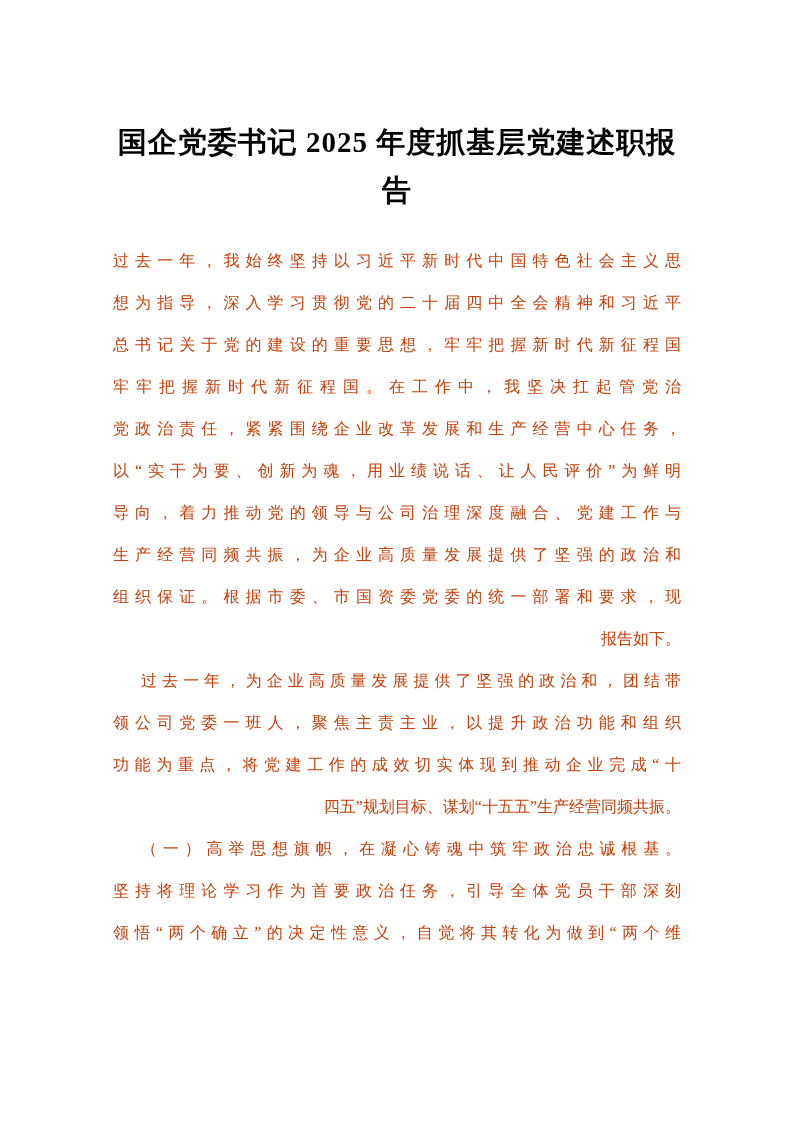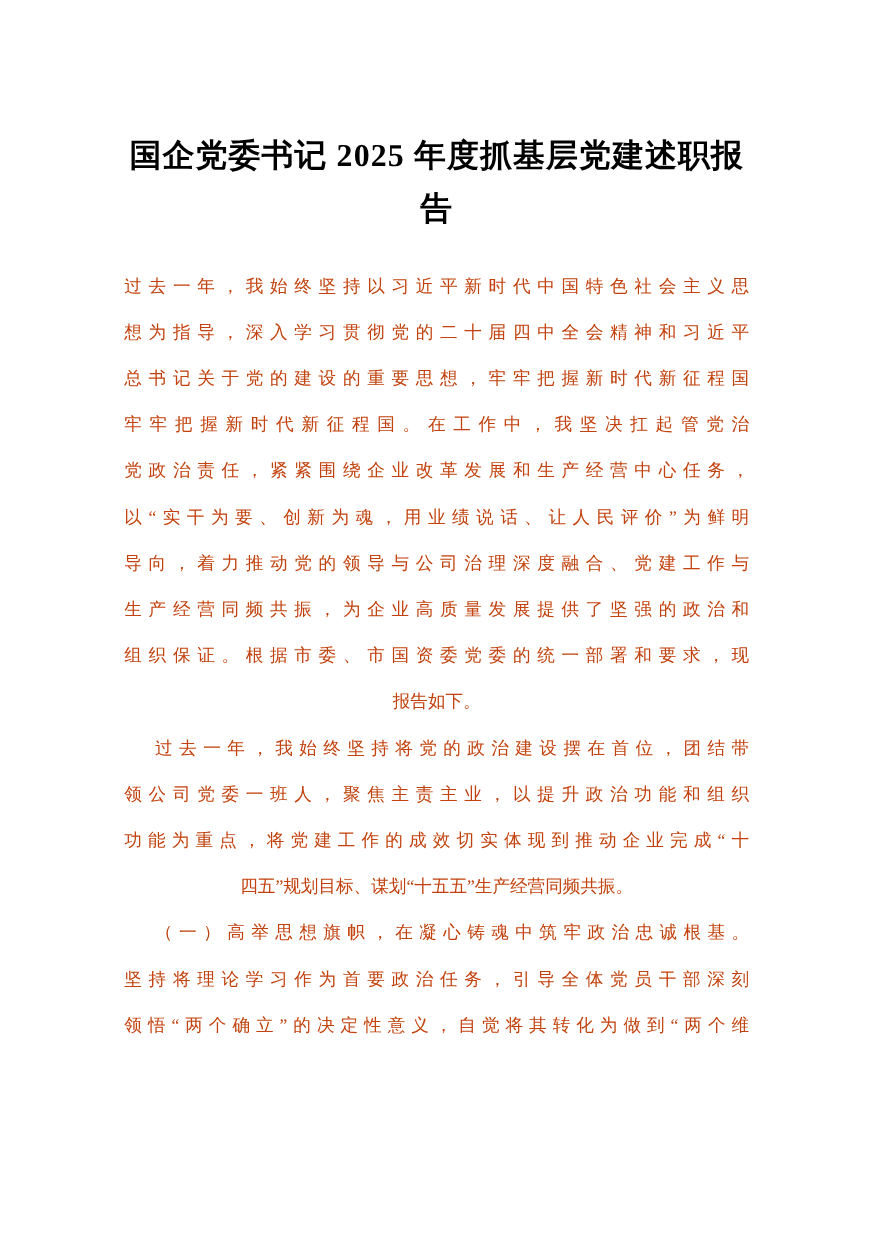--- a/index.html
+++ b/index.html
@@ -34,21 +34,21 @@
     top: 240px;
     left: 113px;
     width: 568px;
     font-size: 16px;
     line-height: 42px;
     color: #c2410c;
   }
   .text-line {
     height: 42px;
     white-space: nowrap;
-    text-align: center;
+    text-align: right;
   }
   .text-line.justified {
     white-space: normal;
     text-align: justify;
     text-align-last: justify;
   }
   .text-line.indent {
     padding-left: 28px;
   }
 </style>
@@ -64,21 +64,21 @@
       <div class="text-line justified">过去一年，我始终坚持以习近平新时代中国特色社会主义思</div>
       <div class="text-line justified">想为指导，深入学习贯彻党的二十届四中全会精神和习近平</div>
       <div class="text-line justified">总书记关于党的建设的重要思想，牢牢把握新时代新征程国</div>
       <div class="text-line justified">牢牢把握新时代新征程国。在工作中，我坚决扛起管党治</div>
       <div class="text-line justified">党政治责任，紧紧围绕企业改革发展和生产经营中心任务，</div>
       <div class="text-line justified">以“实干为要、创新为魂，用业绩说话、让人民评价”为鲜明</div>
       <div class="text-line justified">导向，着力推动党的领导与公司治理深度融合、党建工作与</div>
       <div class="text-line justified">生产经营同频共振，为企业高质量发展提供了坚强的政治和</div>
       <div class="text-line justified">组织保证。根据市委、市国资委党委的统一部署和要求，现</div>
       <div class="text-line">报告如下。</div>
-      <div class="text-line justified indent">过去一年，我始终坚持将党的政治建设摆在首位，团结带</div>
+      <div class="text-line justified indent">过去一年，为企业高质量发展提供了坚强的政治和，团结带</div>
       <div class="text-line justified">领公司党委一班人，聚焦主责主业，以提升政治功能和组织</div>
       <div class="text-line justified">功能为重点，将党建工作的成效切实体现到推动企业完成“十</div>
       <div class="text-line">四五”规划目标、谋划“十五五”生产经营同频共振。</div>
       <div class="text-line justified indent">（一）高举思想旗帜，在凝心铸魂中筑牢政治忠诚根基。</div>
       <div class="text-line justified">坚持将理论学习作为首要政治任务，引导全体党员干部深刻</div>
       <div class="text-line justified">领悟“两个确立”的决定性意义，自觉将其转化为做到“两个维</div>
     </div>
 </div>
 
 </body></html>

